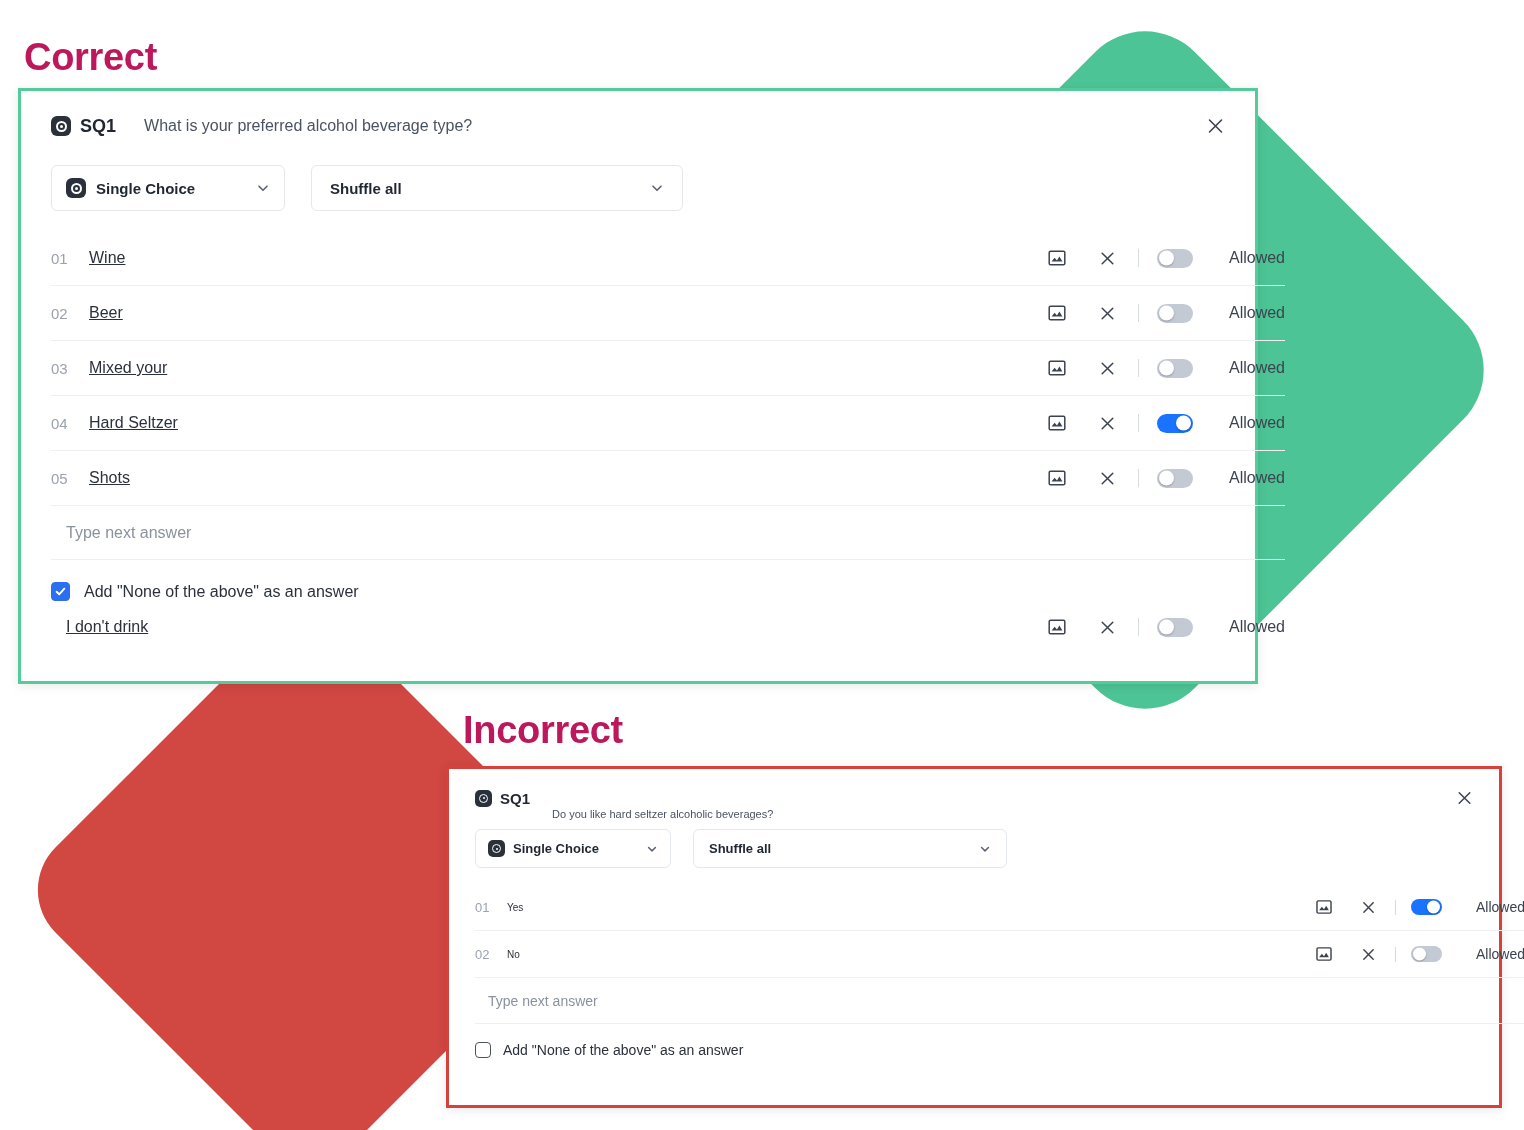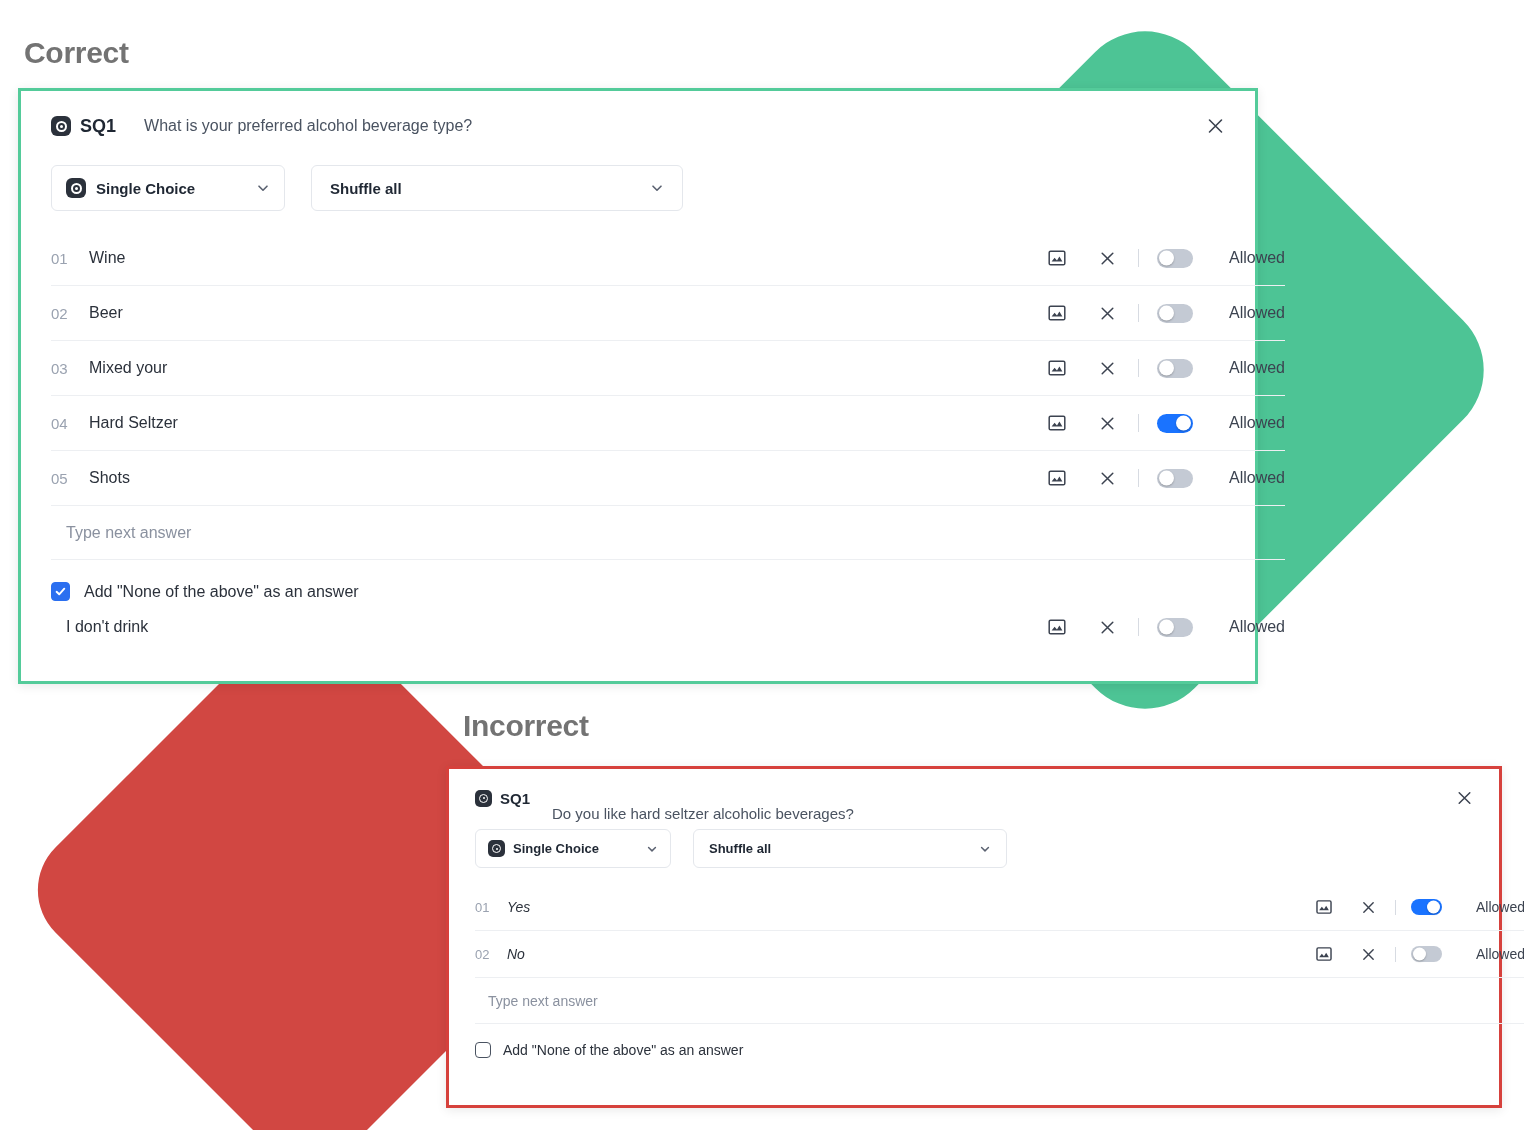--- a/index.html
+++ b/index.html
@@ -39,23 +39,23 @@
     left: 100px;
     top: 680px;
     transform: rotate(45deg);
     border-radius: 60px;
     z-index: 1;
   }
 
   
   .section-title {
     position: absolute;
-    font-size: 30px;
+    font-size: 38px;
     font-weight: bold;
-    color: #737373;
+    color: #be185d;
     letter-spacing: -0.3px;
     z-index: 6;
   }
   #title-correct { left: 24px; top: 36px; }
   #title-incorrect { left: 463px; top: 709px; }
 
   
   .card {
     position: absolute;
     background: #ffffff;
@@ -218,21 +218,21 @@
   #card-correct .sq-label { font-size: 18px; }
   #card-correct .sq-question { font-size: 16px; margin-left: 28px; }
   #card-correct .selects { margin: 26px 30px 0 30px; gap: 26px; }
   #card-correct .sel.type { width: 234px; height: 46px; padding: 0 14px; }
   #card-correct .sel.shuffle { width: 372px; height: 46px; padding: 0 18px; }
   #card-correct .sel .sel-label { font-size: 15px; }
   #card-correct .sel .badge-mini { margin-right: 10px; }
   #card-correct .rows { margin: 20px 30px 0 30px; }
   #card-correct .arow { height: 55px; }
   #card-correct .arow .num { font-size: 15px; width: 38px; }
-  #card-correct .arow .txt { font-size: 16px; }
+  #card-correct .arow .txt { font-size: 16px; text-decoration: underline; }
   #card-correct .ctrls { gap: 0; }
   #card-correct .img-icon { margin-right: 32px; }
   #card-correct .row-x { margin-right: 22px; }
   #card-correct .divider-v { height: 18px; margin-right: 18px; }
   #card-correct .toggle { width: 36px; height: 19px; margin-right: 12px; }
   #card-correct .toggle .knob { width: 15px; height: 15px; left: 2px; }
   #card-correct .toggle.on .knob { left: 19px; }
   #card-correct .allowed-label { font-size: 16px; }
   #card-correct .type-next { height: 54px; font-size: 16px; padding-left: 15px; }
   #card-correct .none-row.checkbox-row { margin: 22px 30px 0 30px; }
@@ -240,30 +240,30 @@
   #card-correct .none-label { font-size: 16px; margin-left: 14px; }
   #card-correct .nota-row { height: 52px; border-bottom: none; }
   #card-correct .nota-row .txt { font-size: 16px; margin-left: 15px; text-align: center; }
 
   
   #card-incorrect .card-head { margin: 18px 26px 0 26px; height: 22px; }
   #card-incorrect .sq-badge { width: 17px; height: 17px; border-radius: 5px; }
   #card-incorrect .sq-badge .ring { width: 9px; height: 9px; border-width: 1.5px; }
   #card-incorrect .sq-badge .ring i { width: 2px; height: 2px; }
   #card-incorrect .sq-label { font-size: 15px; margin-left: 8px; }
-  #card-incorrect .sq-question { font-size: 15px; margin-left: 22px; margin-top: 31px; }
+  #card-incorrect .sq-question { font-size: 11px; margin-left: 22px; margin-top: 31px; }
   #card-incorrect .selects { margin: 20px 26px 0 26px; gap: 22px; }
   #card-incorrect .sel.type { width: 196px; height: 39px; padding: 0 12px; }
   #card-incorrect .sel.shuffle { width: 314px; height: 39px; padding: 0 15px; }
   #card-incorrect .sel .sel-label { font-size: 13px; }
   #card-incorrect .sel .badge-mini { margin-right: 8px; }
   #card-incorrect .rows { margin: 16px 26px 0 26px; }
   #card-incorrect .arow { height: 47px; }
   #card-incorrect .arow .num { font-size: 13px; width: 32px; }
-  #card-incorrect .arow .txt { font-size: 14px; font-style: italic; }
+  #card-incorrect .arow .txt { font-size: 10px; }
   #card-incorrect .img-icon { margin-right: 28px; }
   #card-incorrect .row-x { margin-right: 19px; }
   #card-incorrect .divider-v { height: 15px; margin-right: 15px; }
   #card-incorrect .toggle { width: 31px; height: 16px; margin-right: 10px; }
   #card-incorrect .toggle .knob { width: 13px; height: 13px; left: 2px; }
   #card-incorrect .toggle.on .knob { left: 16px; }
   #card-incorrect .allowed-label { font-size: 14px; }
   #card-incorrect .type-next { height: 46px; font-size: 14px; padding-left: 13px; }
   #card-incorrect .none-row.checkbox-row { margin: 18px 26px 0 26px; }
   #card-incorrect .cbox { width: 16px; height: 16px; }

